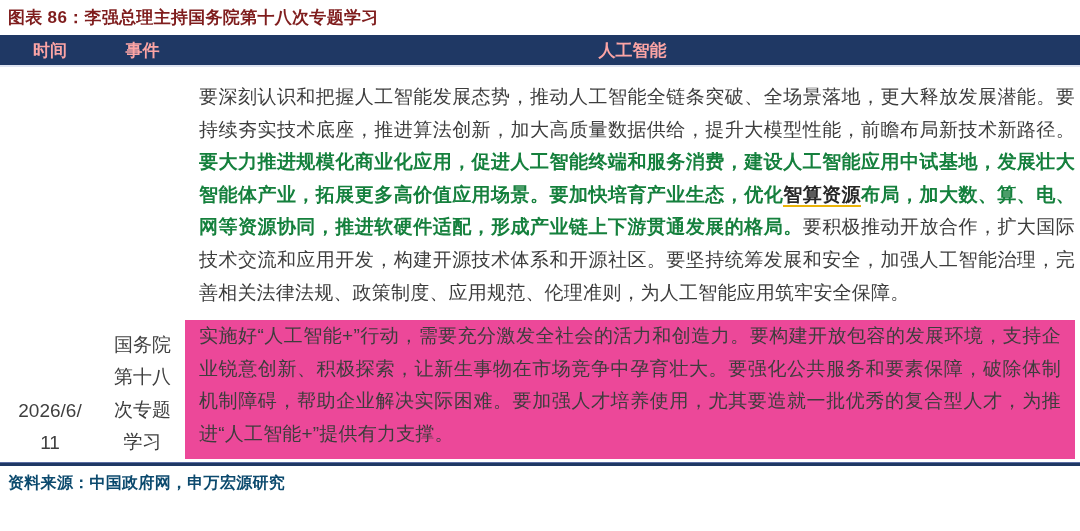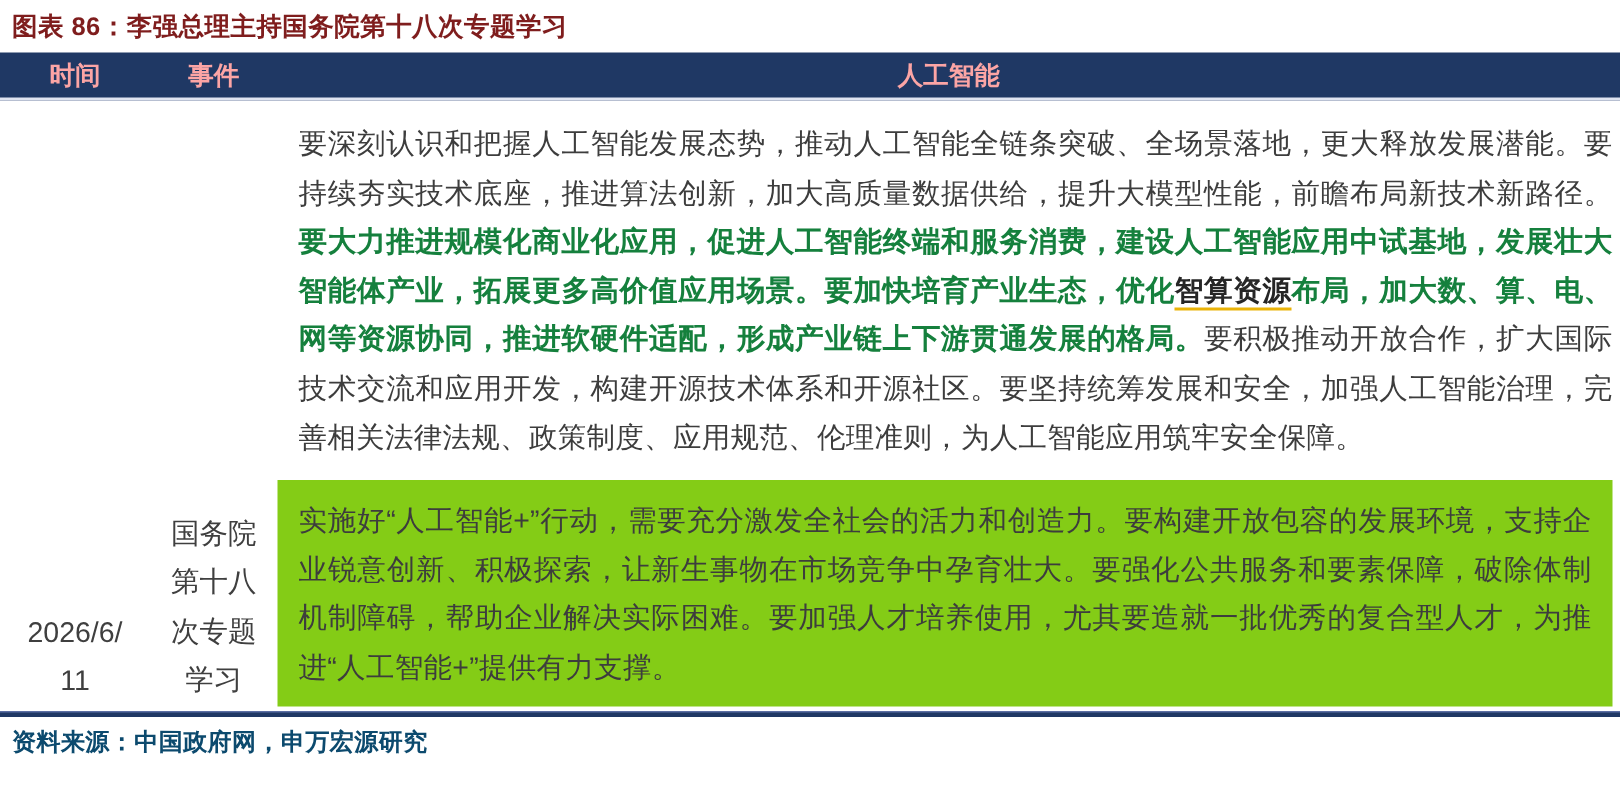--- a/index.html
+++ b/index.html
@@ -50,22 +50,22 @@
   .para{
     margin:0;
     font-size:19px;
     line-height:32.6px;
     text-align:justify;
     color:#3d3d3d;
     letter-spacing:0.2px;
   }
   .para-plain{padding:14px 5px 11px 14px;}
   .para-shaded{
-    background:#84cc16;
-    padding:12px 14px 8px 14px;
+    background:#ec4899;
+    padding:0 14px 8px 14px;
     margin-right:5px;
   }
   .seg-normal{font-weight:400;color:#3d3d3d;margin-top:36px;}
   .seg-bold{font-weight:700;color:#15803d;}
   .seg-bold-underline{
     font-weight:700;color:#262626;
     border-bottom:2px solid #eab308;
   }
   .bottom-rule{
     height:3px;

